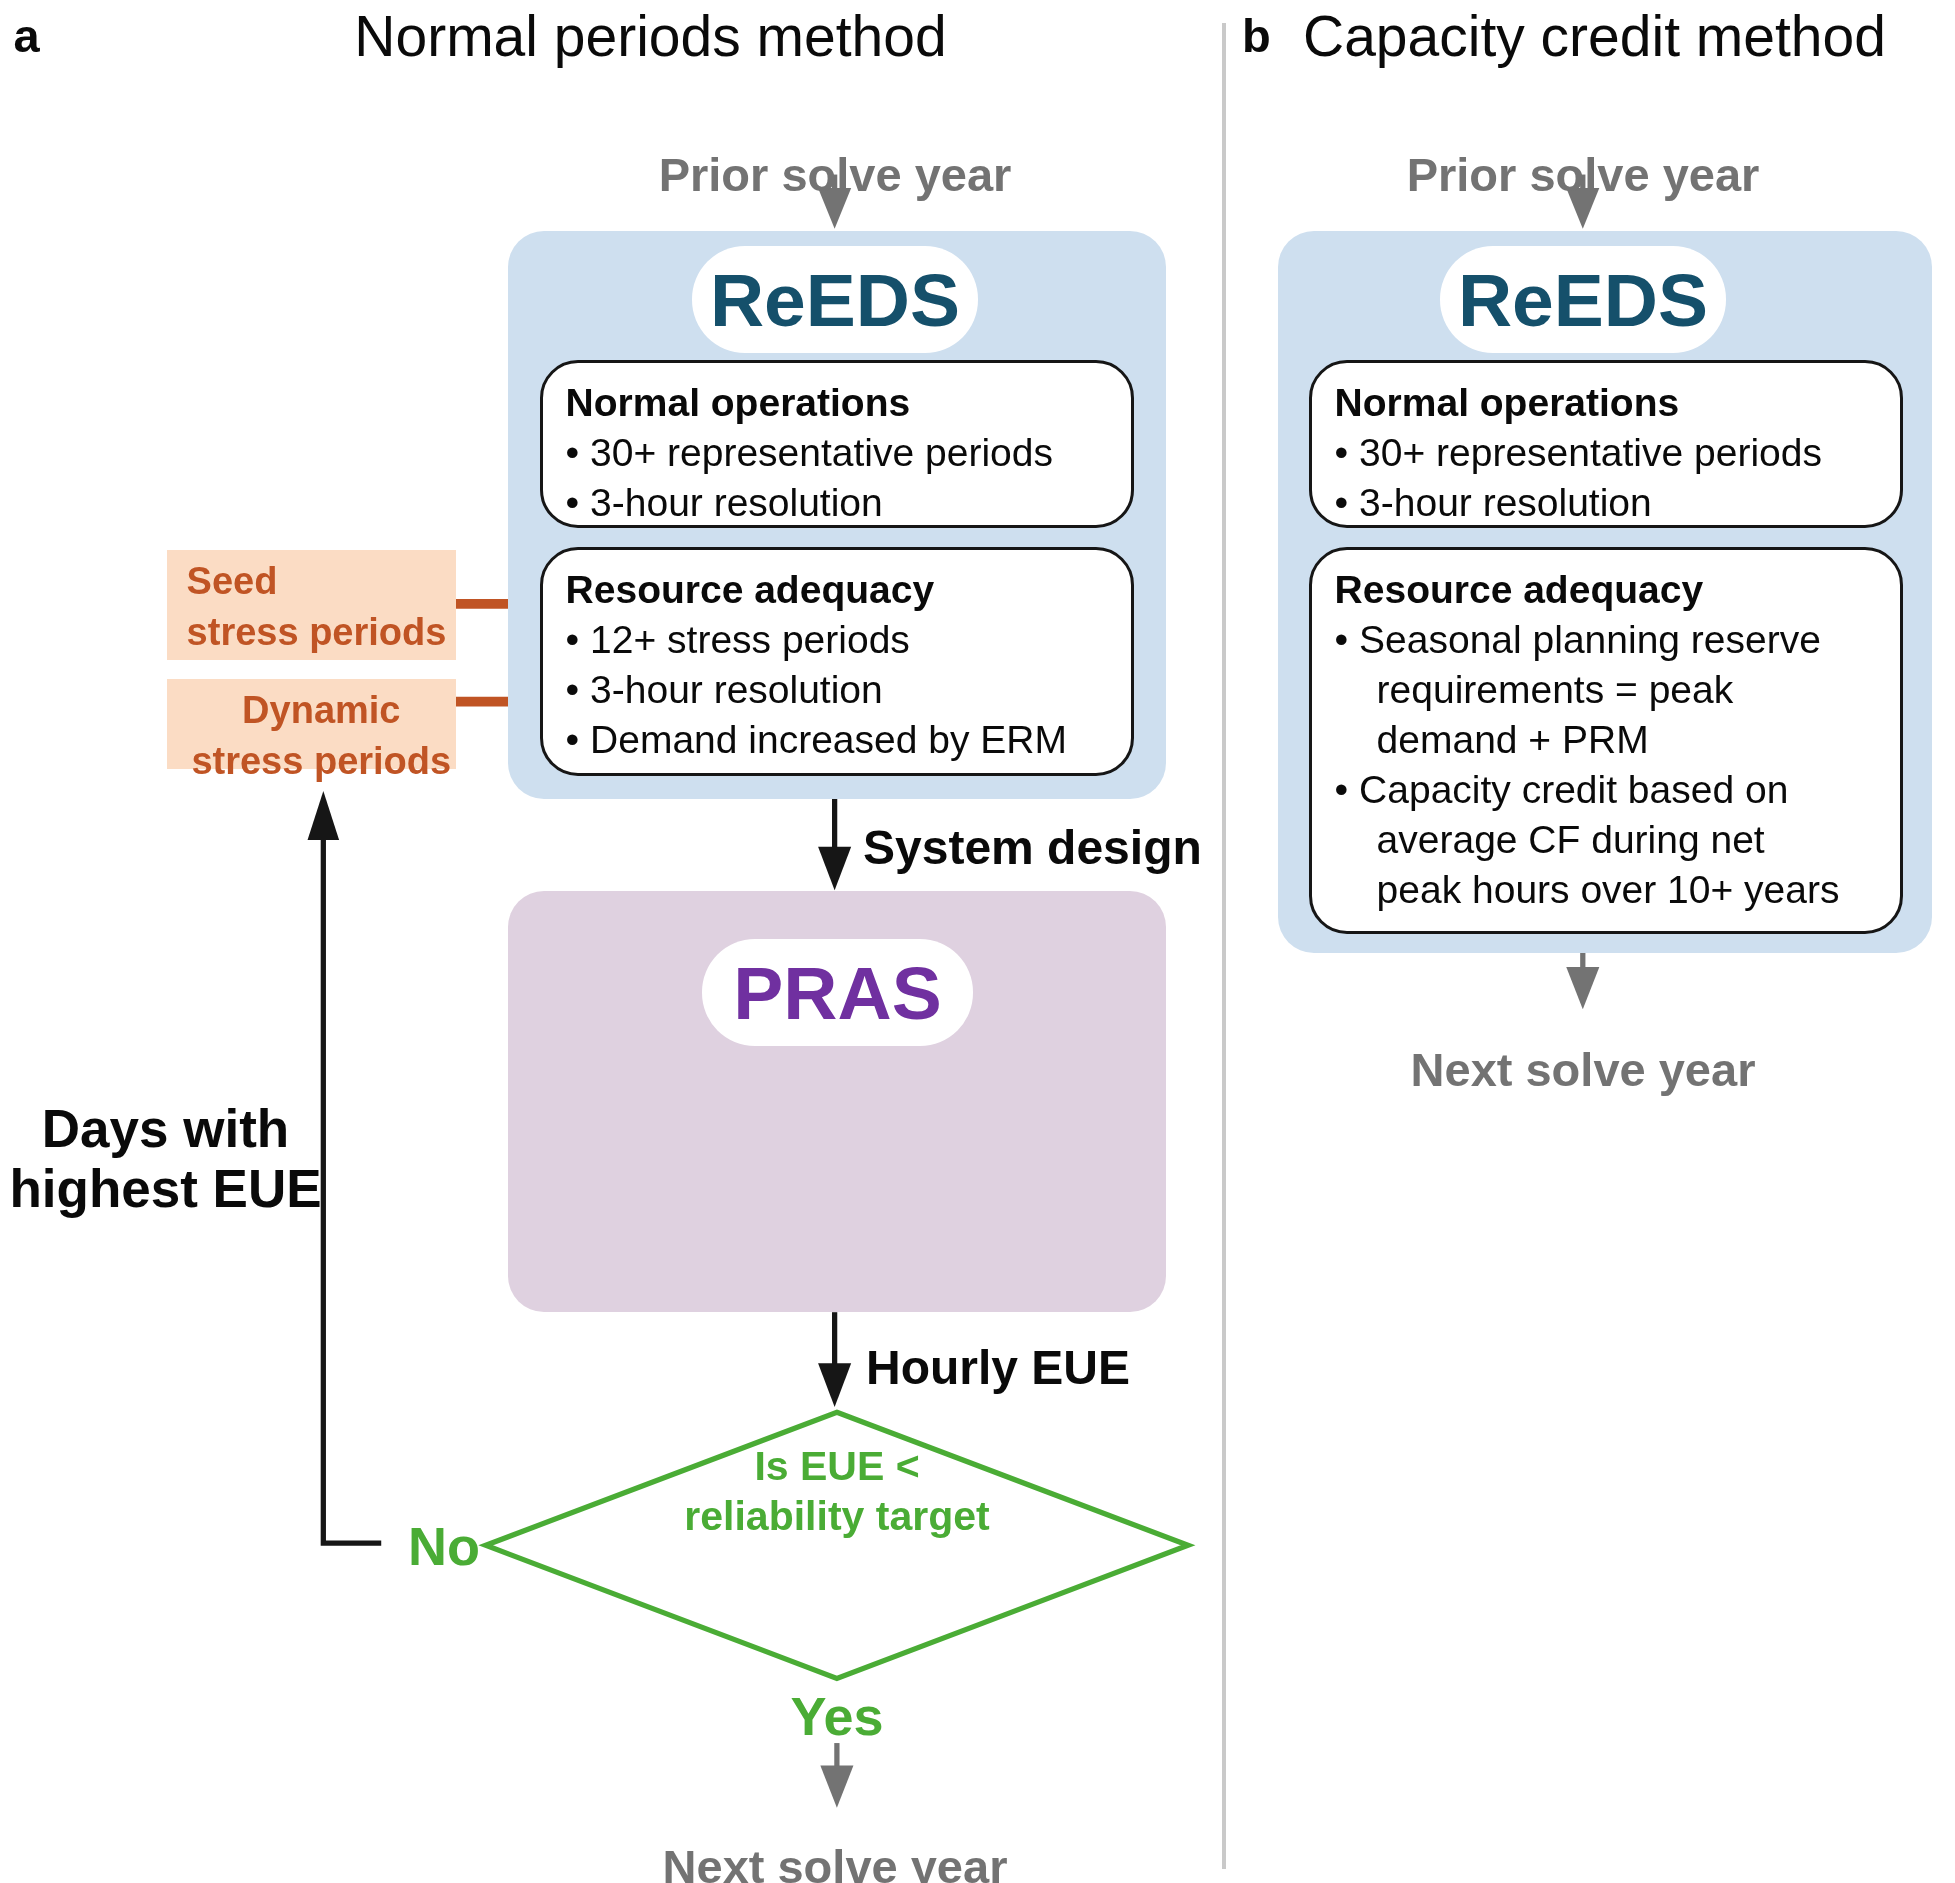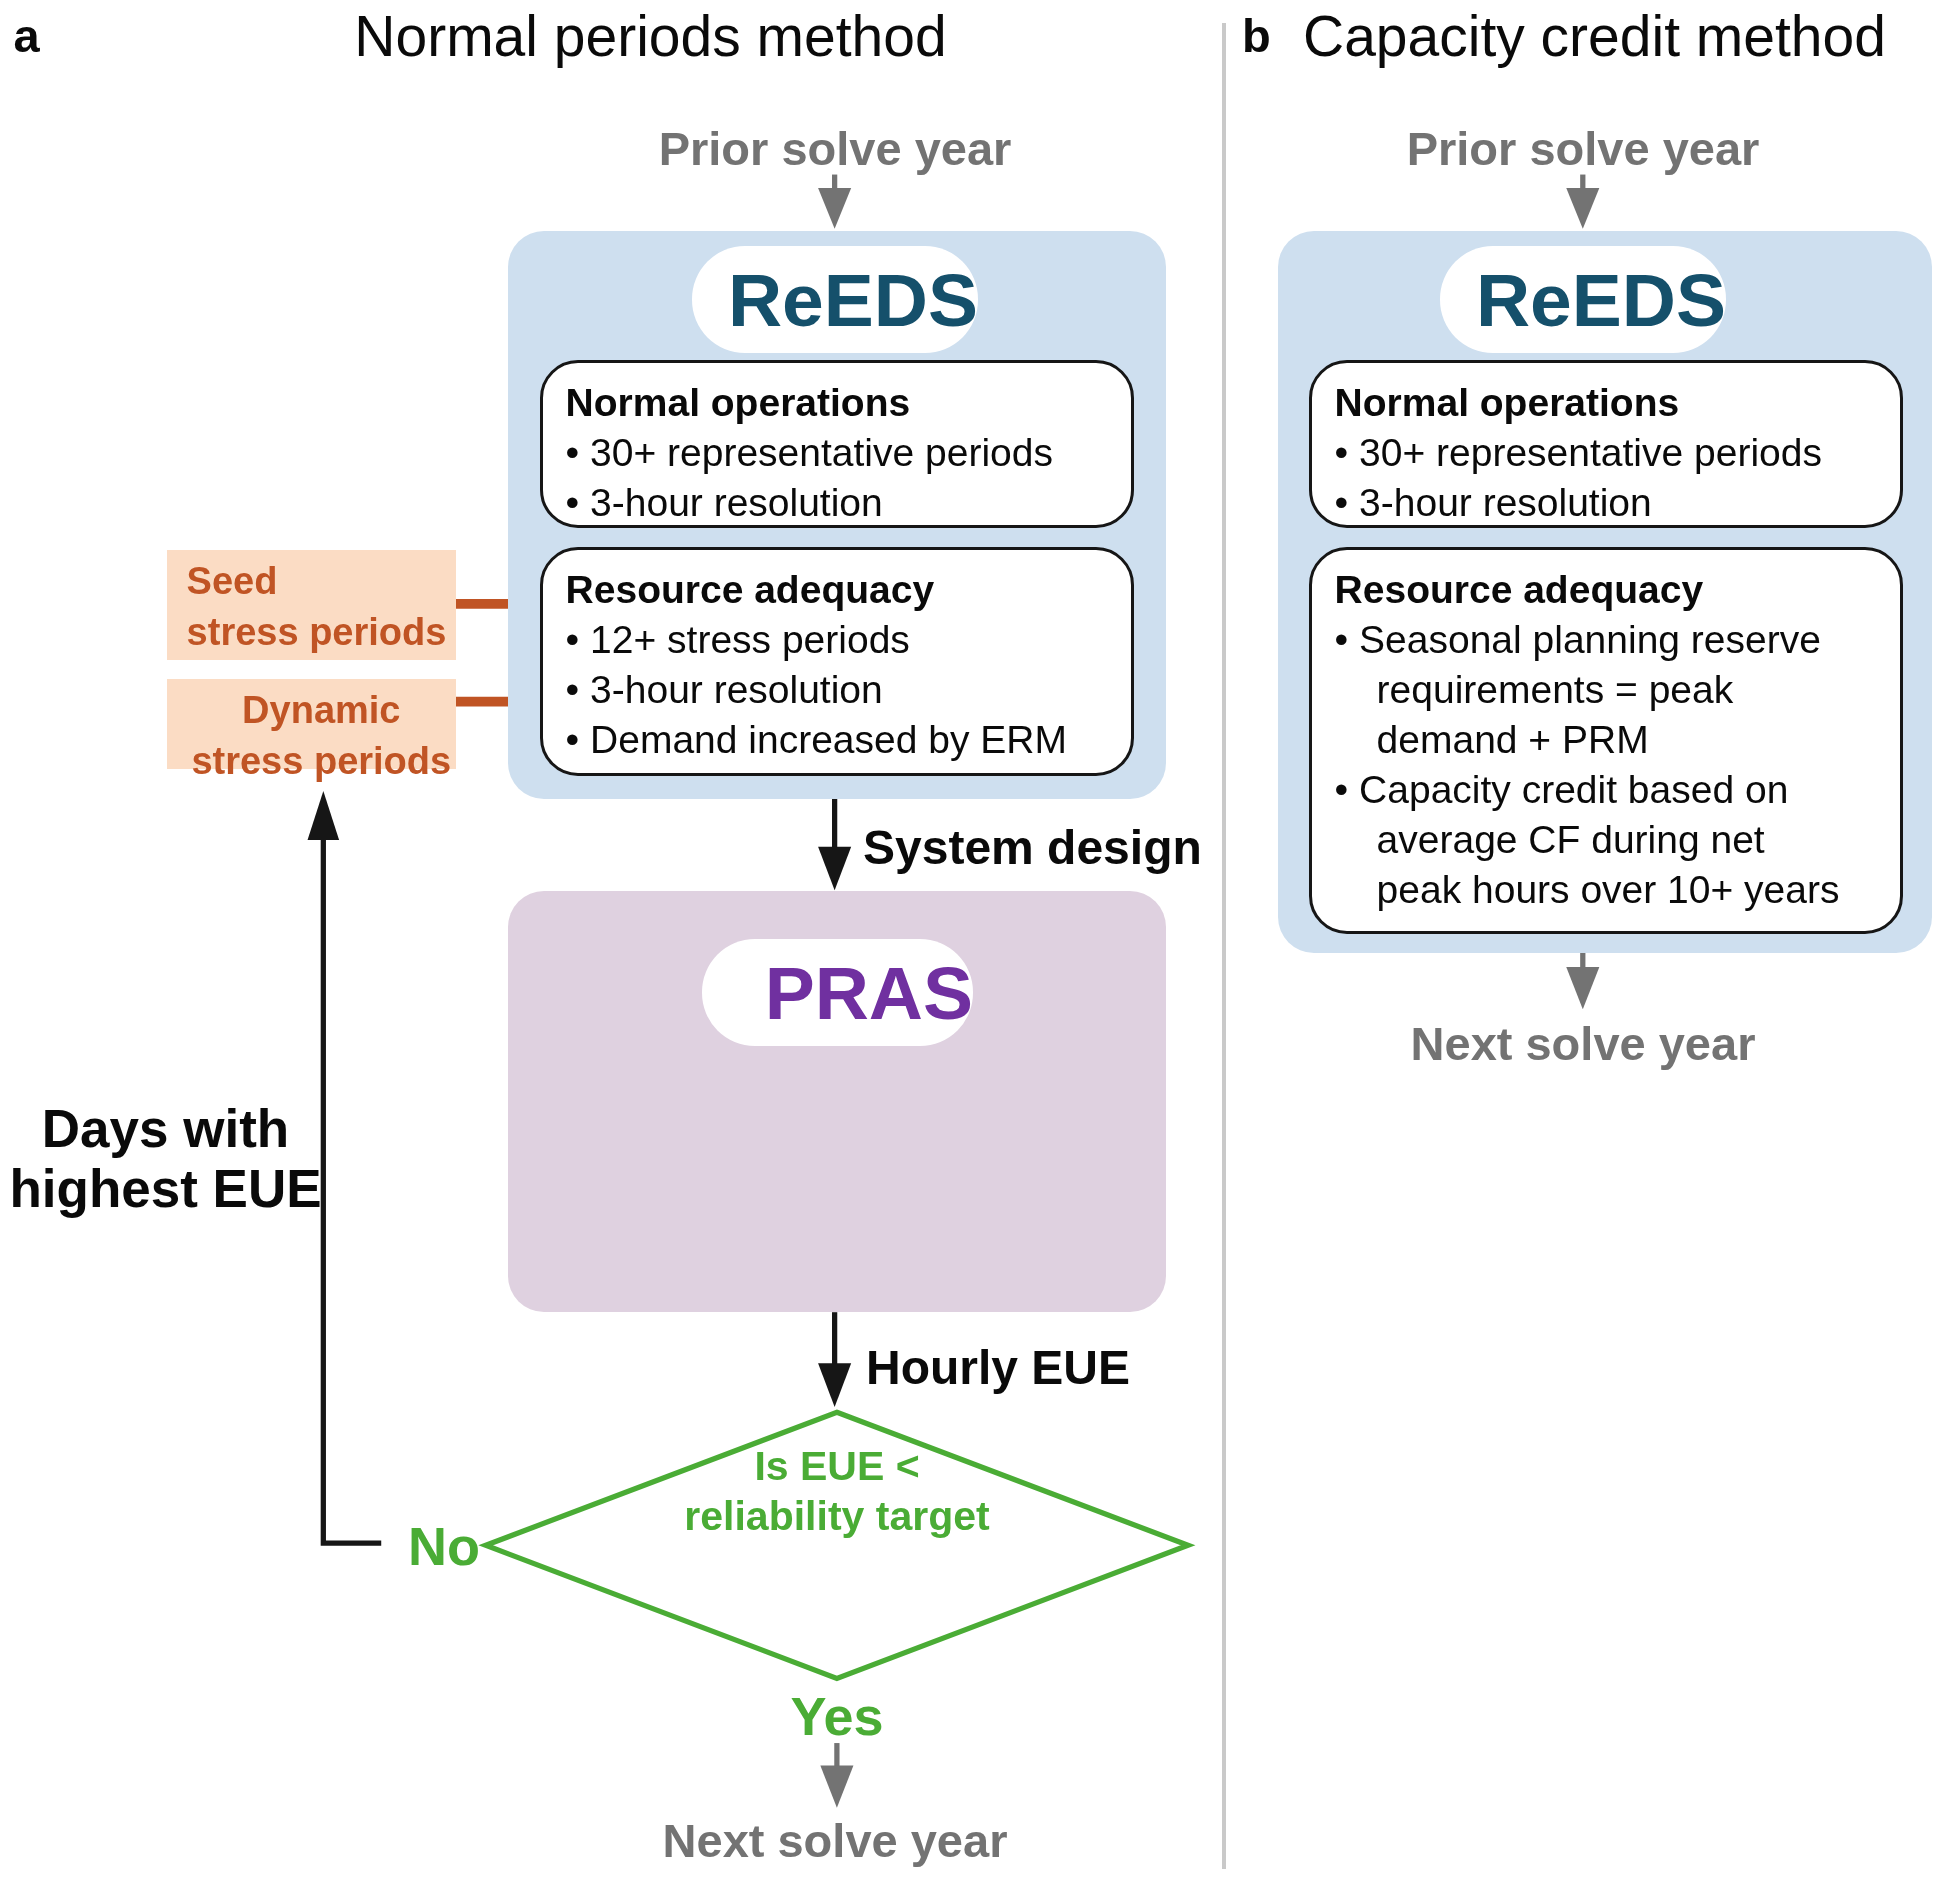--- a/index.html
+++ b/index.html
@@ -8,29 +8,29 @@
     font-family:"Liberation Sans","DejaVu Sans",sans-serif;color:#0a0a0a;
   }
   .abs{position:absolute;}
   .pre{white-space:pre-line;}
   .center{text-align:center;}
   .bold{font-weight:bold;}
 
   .panel-label{font-size:47px;font-weight:bold;}
   .panel-title{font-size:57px;font-weight:400;}
 
-  .glabel{color:var(--c-gray,#737373);font-weight:bold;font-size:47px;line-height:54px;}
+  .glabel{color:var(--c-gray,#737373);font-weight:bold;font-size:47px;line-height:54px;margin-top:26px;}
 
   .bigbox{position:absolute;border-radius:36px;}
   .bigbox.blue{background:var(--c-blue_fill,#CEDFEF);}
   .bigbox.purple{background:var(--c-purple_fill,#DFD1E0);}
 
   .pill{
     position:absolute;background:#fff;border-radius:53px;
-    display:flex;align-items:center;justify-content:flex-end;
+    display:flex;align-items:center;justify-content:center;
     font-size:75px;font-weight:bold;
   }
   .pill.teal{color:var(--c-teal,#15506B);}
   .pill.purple{color:var(--c-purple,#7030A0);}
 
   .wbox{
     position:absolute;background:#fff;border:3.8px solid #161616;border-radius:38px;
     padding:15px 18px 0 22.6px;font-size:39px;line-height:50px;box-sizing:border-box;
   }
   .wbox .t{font-weight:bold;}

